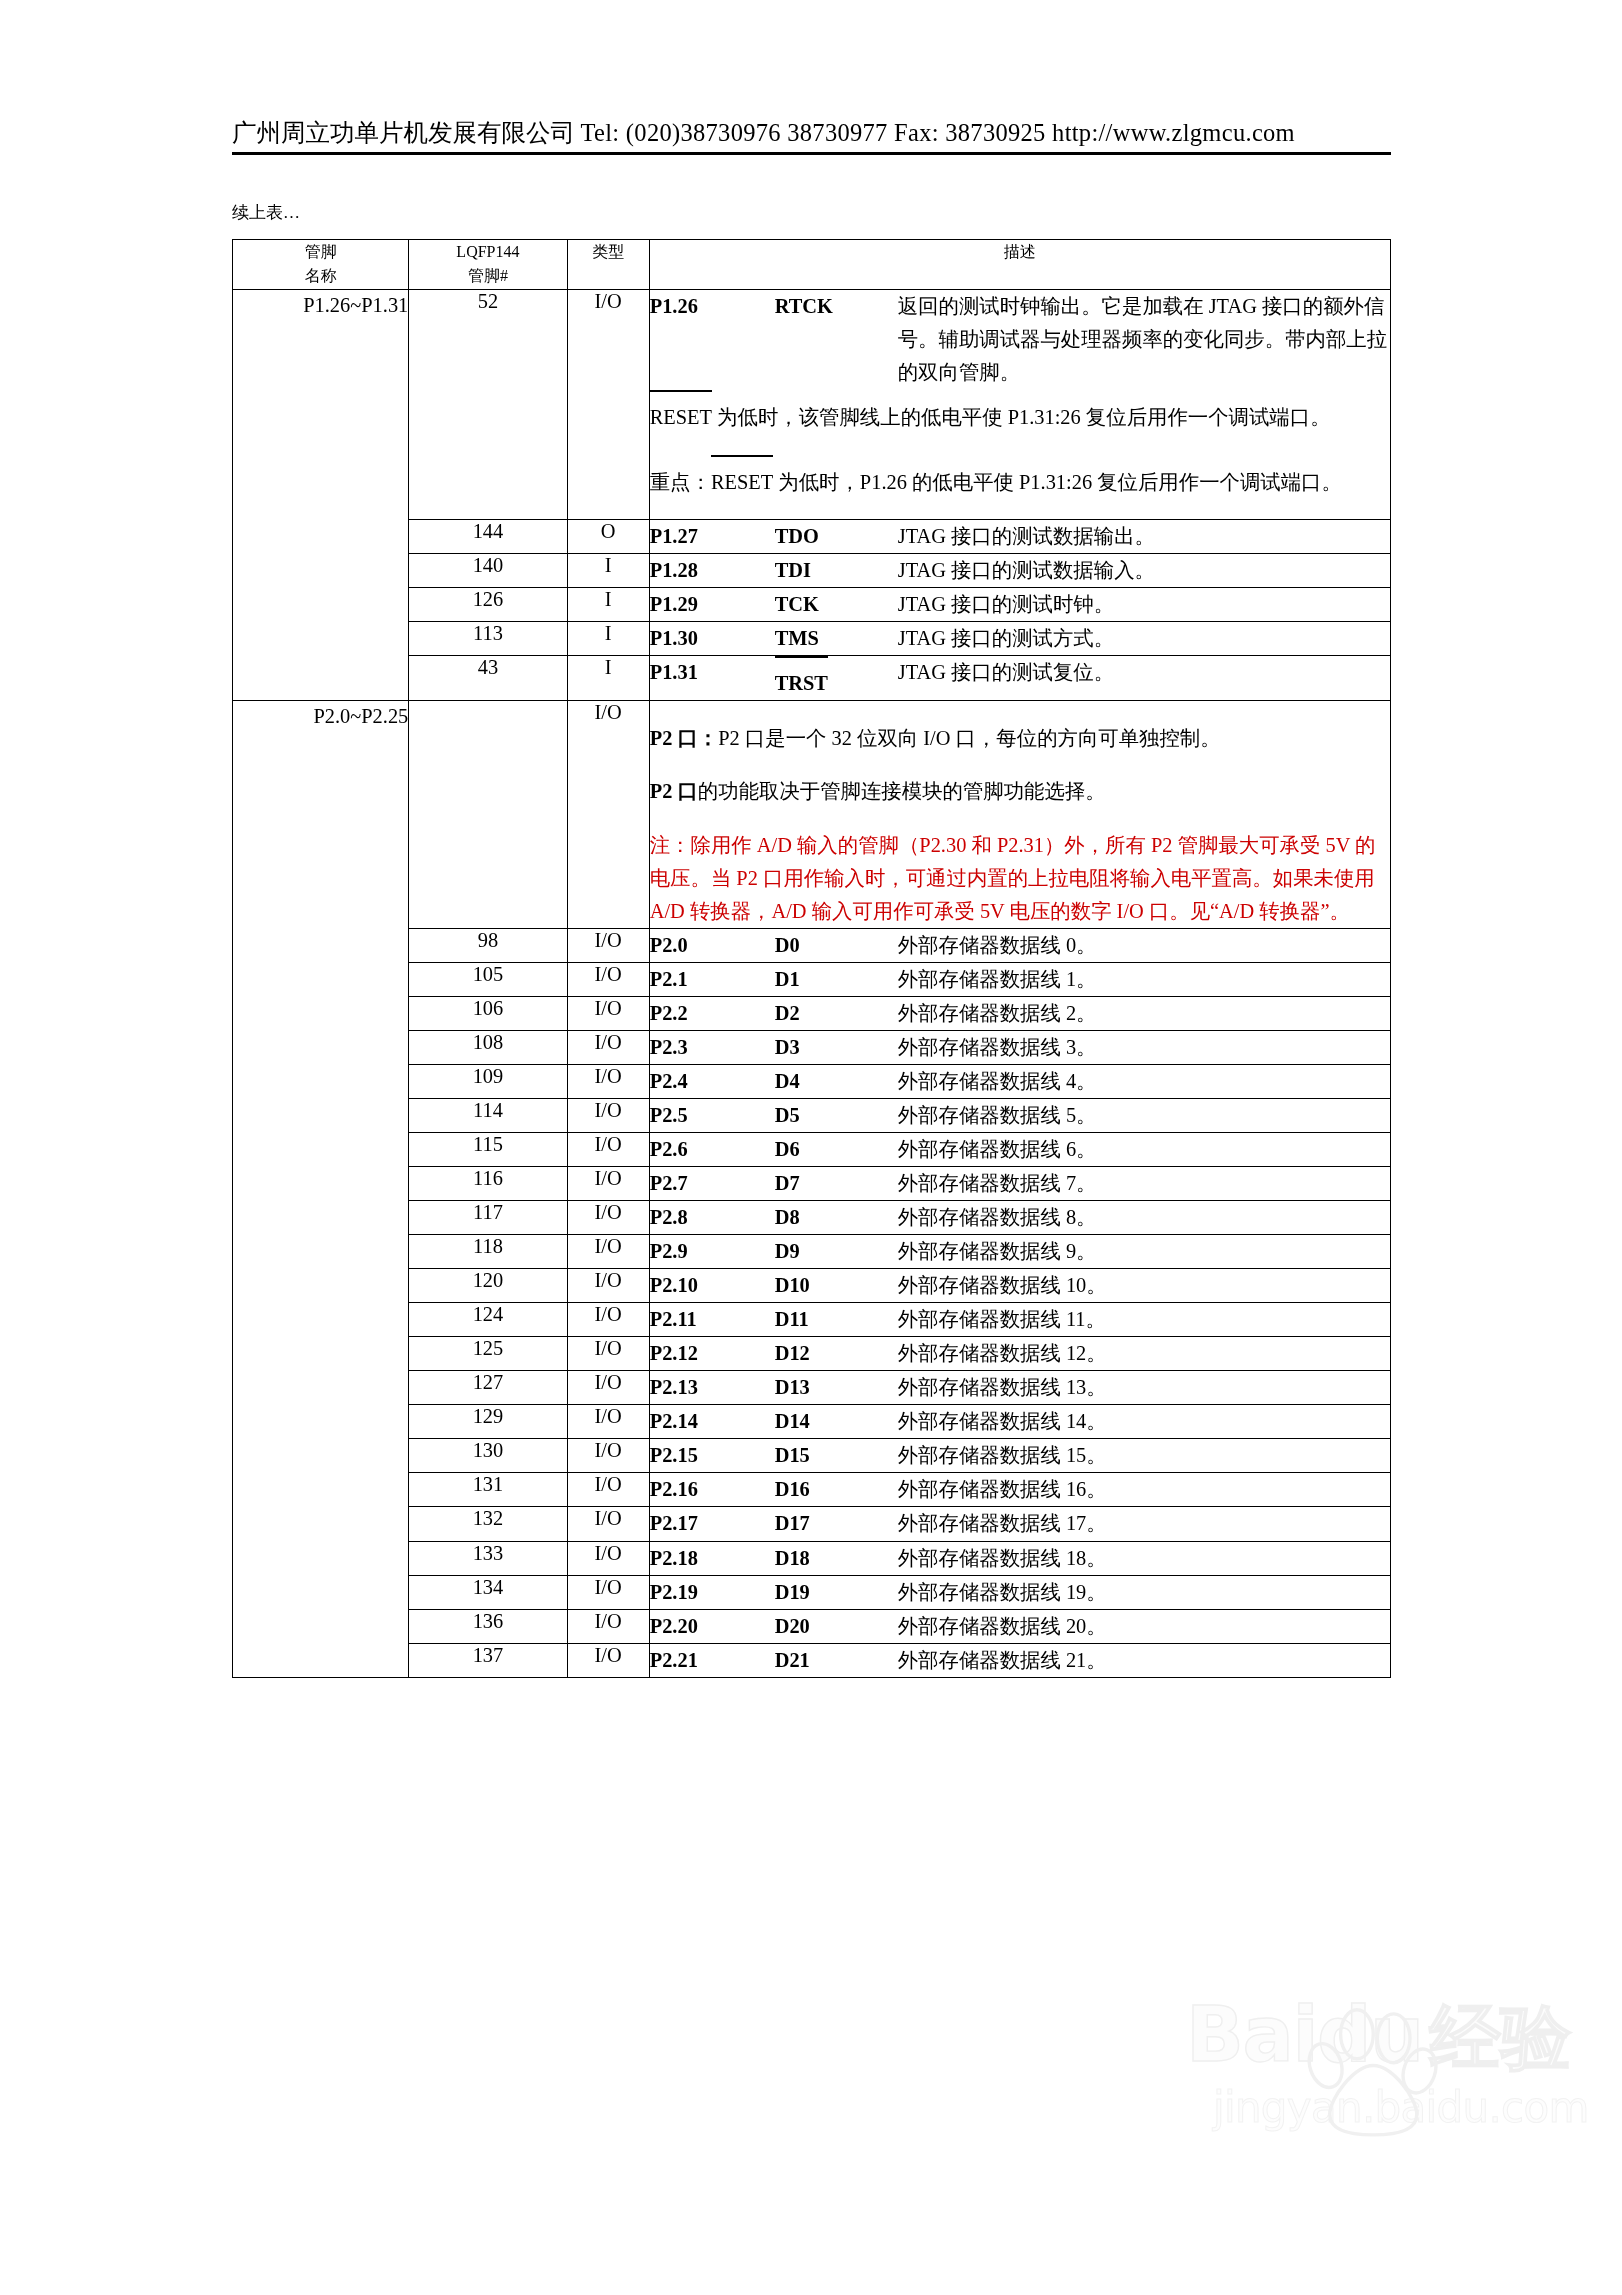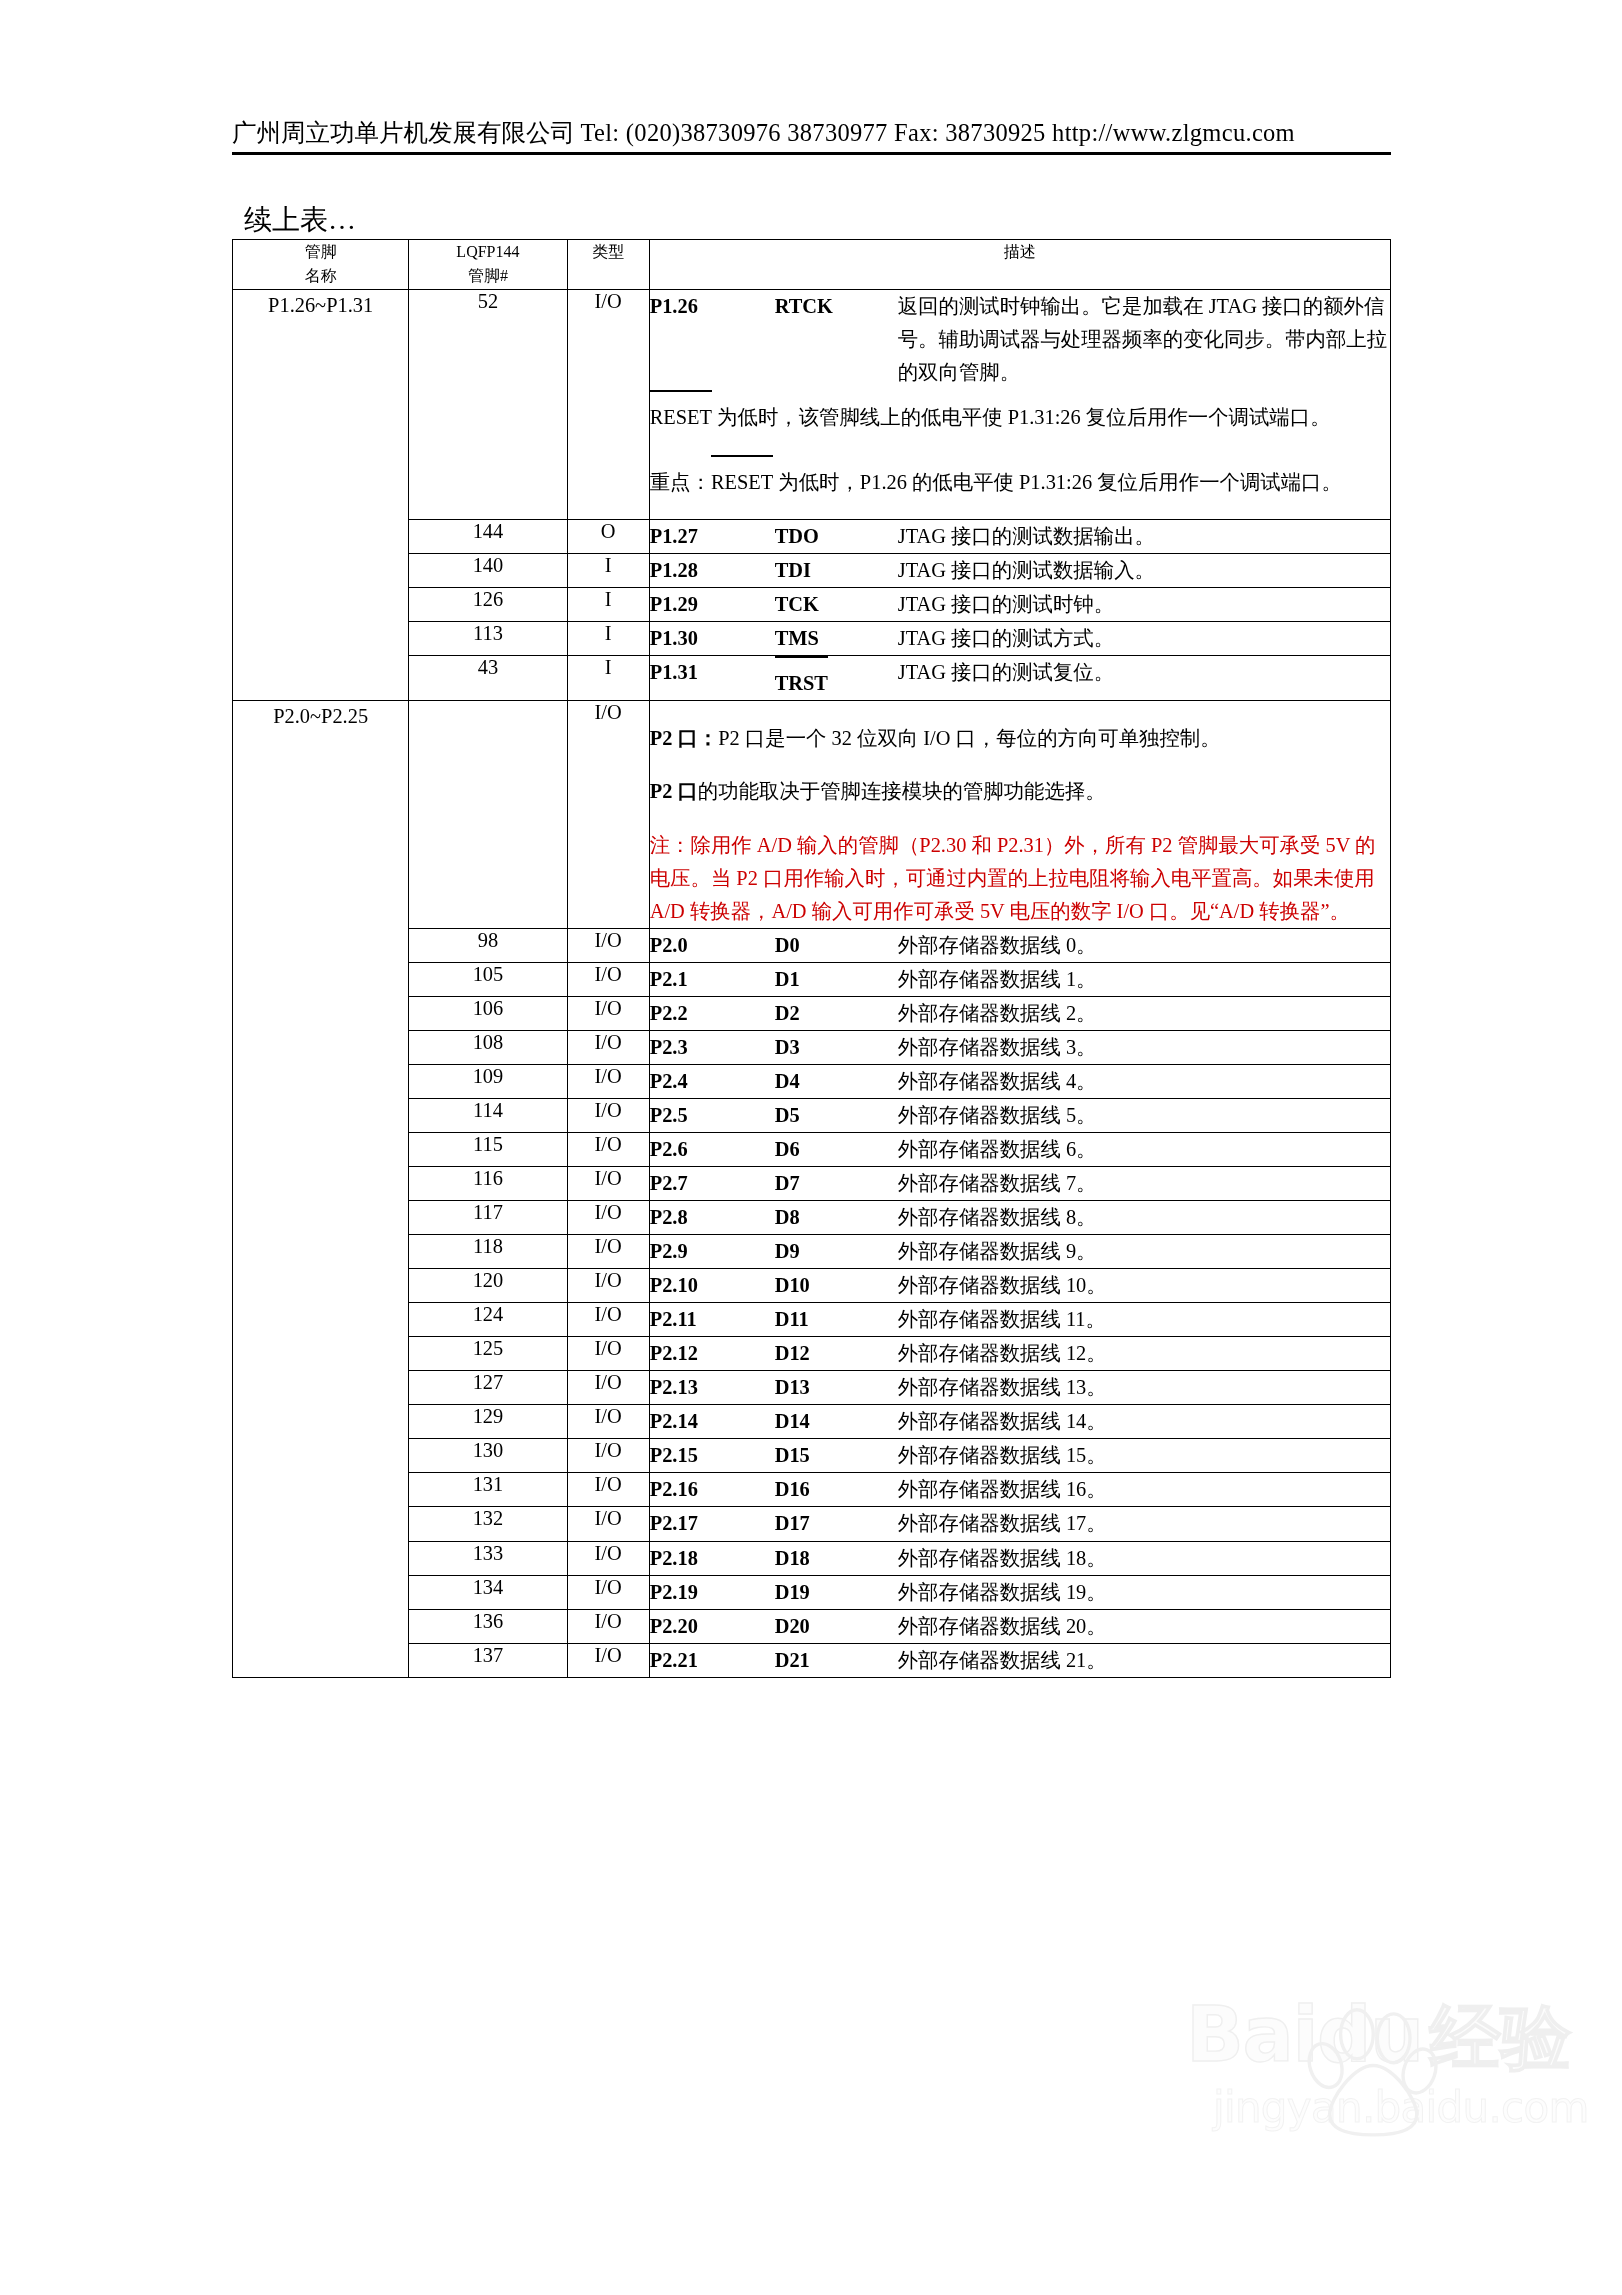--- a/index.html
+++ b/index.html
@@ -23,22 +23,22 @@
     font-size:24.5px; letter-spacing:0.3px;
   }
   .header-cn { font-size:24.5px; }
   .header-rule {
     position:absolute; left:232px; top:152px; width:1159px; height:3.4px;
     background:#000;
   }
 
   
   .cont-note {
-    position:absolute; left:244px; top:201px;
-    font-size:28px;
+    position:absolute; left:232px; top:201px;
+    font-size:17px;
   }
 
   
   .tbl-wrap { position:absolute; left:232px; top:239px; width:1159px; }
   table.pin {
     border-collapse:collapse;
     width:1159px;
     table-layout:fixed;
     font-size:20.4px;
   }
@@ -58,21 +58,21 @@
     font-size:16px;
     line-height:1.52;
     padding:8.2px 4.1px 9.5px 4.1px;
   }
 
   
   .hd2 { display:block; }
 
   
   td.name {
-    text-align:center;
+    text-align:right;
     padding:11px 0 0 6.8px;
     font-size:20.4px;
     line-height:1.5;
   }
   td.pinno {
     text-align:center;
     padding:11px 0 0 0;
     font-size:20.4px;
   }
   td.type {

